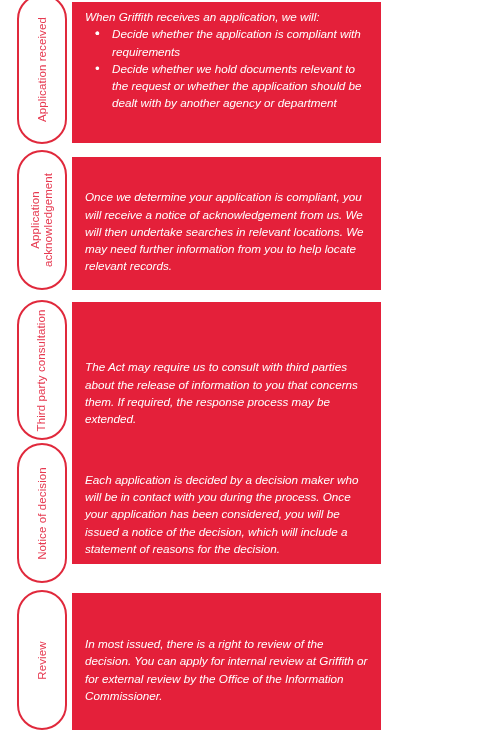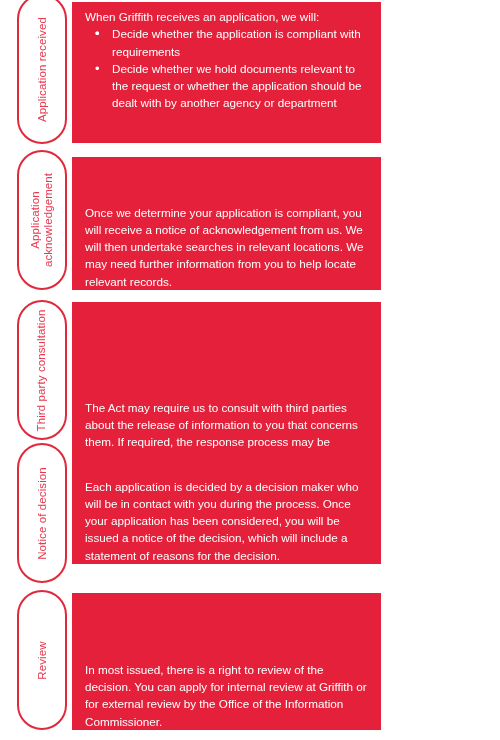--- a/index.html
+++ b/index.html
@@ -60,24 +60,25 @@
   
   .panel {
     position: absolute;
     left: 72px;
     width: 309px;
     box-sizing: border-box;
     background: #e4203a;
     color: #ffffff;
     display: flex;
     flex-direction: column;
-    justify-content: flex-end;
+    justify-content: center;
   }
   .panel-inner {
     padding: 16px 11px 0 13px;
+    font-style: italic;
   }
   .panel p {
     margin: 0;
     font-size: 11.7px;
     line-height: 17.3px;
     color: #ffffff;
   }
   .panel ul {
     margin: 0;
     padding: 0;

